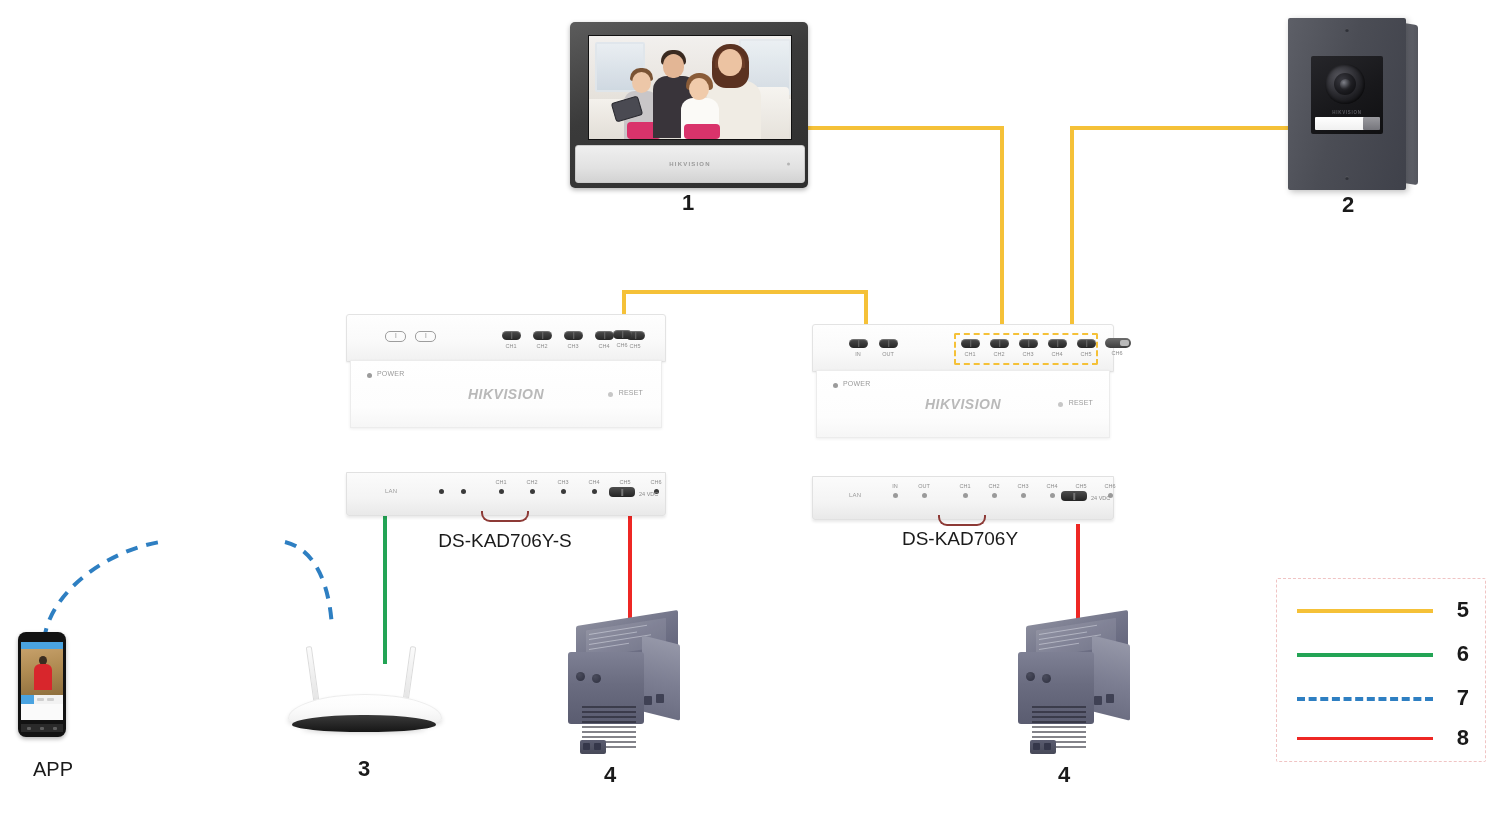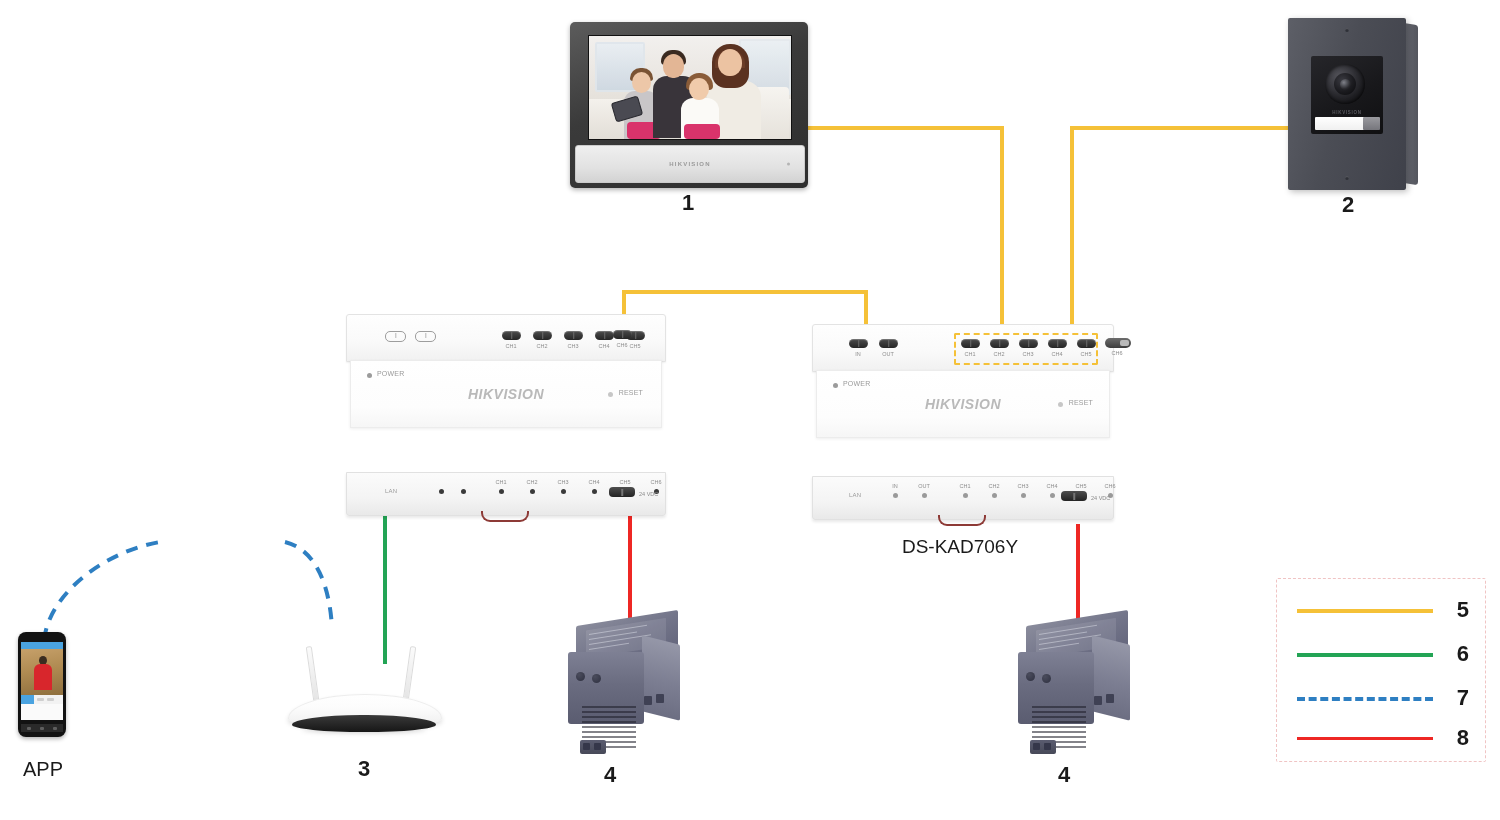--- a/index.html
+++ b/index.html
@@ -500,20 +500,21 @@
       <div class="port-cap" style="left:266px; top:6px;">CH5</div>
       <div class="led-dot" style="position:absolute; left:276px; top:16px; background:#3a3a3a;"></div>
       <div class="port-cap" style="left:297px; top:6px;">CH6</div>
       <div class="led-dot" style="position:absolute; left:307px; top:16px; background:#3a3a3a;"></div>
 
       <div class="pwr-term" style="left:262px; top:14px; left:262px;"></div>
       <div class="pwr-txt" style="left:292px; top:18px;">24 VDC</div>
     </div>
     <div class="dist-clip"></div>
   </div>
+  <div class="model-label" style="left:380px; top:530px; width:250px;">DS-KAD706Y-S</div>
 
   <div class="dist" style="left:812px; top:324px; width:300px; height:196px;">
     <div class="dist-top">
       <div class="port" style="left:36px; top:14px;"></div>
       <div class="port-cap" style="left:33px; top:26px;">IN</div>
       <div class="port" style="left:66px; top:14px;"></div>
       <div class="port-cap" style="left:63px; top:26px;">OUT</div>
 
       <div class="port" style="left:148px; top:14px;"></div>
       <div class="port-cap" style="left:145px; top:26px;">CH1</div>
@@ -555,21 +556,21 @@
       <div class="port-cap" style="left:256px; top:6px;">CH5</div>
       <div class="led-dot" style="position:absolute; left:266px; top:16px; background:#9a9a9a;"></div>
       <div class="port-cap" style="left:285px; top:6px;">CH6</div>
       <div class="led-dot" style="position:absolute; left:295px; top:16px; background:#9a9a9a;"></div>
 
       <div class="pwr-term" style="left:248px; top:14px;"></div>
       <div class="pwr-txt" style="left:278px; top:18px;">24 VDC</div>
     </div>
     <div class="dist-clip"></div>
   </div>
-  <div class="model-label" style="left:835px; top:528px; width:250px;margin-top:8px;">DS-KAD706Y</div>
+  <div class="model-label" style="left:835px; top:528px; width:250px;">DS-KAD706Y</div>
 
   <div class="port-plugged" style="left:1105px; top:338px;"></div>
   <div class="port-cap" style="left:1105px; top:350px; color:#8e8e8e;">CH6</div>
   <div class="port" style="left:613px; top:330px;"></div>
   <div class="port-cap" style="left:610px; top:342px;">CH6</div>
 
 
   <div class="phone">
     <div class="phone-screen">
       <div class="ph-topbar">
@@ -585,21 +586,21 @@
         <div class="ph-ctrl-b2"></div>
       </div>
       <div class="ph-body"></div>
     </div>
     <div class="ph-navbar">
       <div class="ph-nav-i" style="left:6px;"></div>
       <div class="ph-nav-i" style="left:19px;"></div>
       <div class="ph-nav-i" style="left:32px;"></div>
     </div>
   </div>
-  <div class="app-label" style="left:10px; top:758px; width:66px;">APP</div>
+  <div class="app-label" style="left:20px; top:758px; width:66px;">APP</div>
 
   <div class="router">
     <div class="rt-ant" style="left:22px; top:6px; height:60px; transform:rotate(-8deg);"></div>
     <div class="rt-ant" style="left:118px; top:6px; height:60px; transform:rotate(8deg);"></div>
     <div class="rt-shadow"></div>
     <div class="rt-body"></div>
     <div class="rt-front"></div>
   </div>
   <div class="callout" style="left:336px; top:756px; width:56px;">3</div>
 

